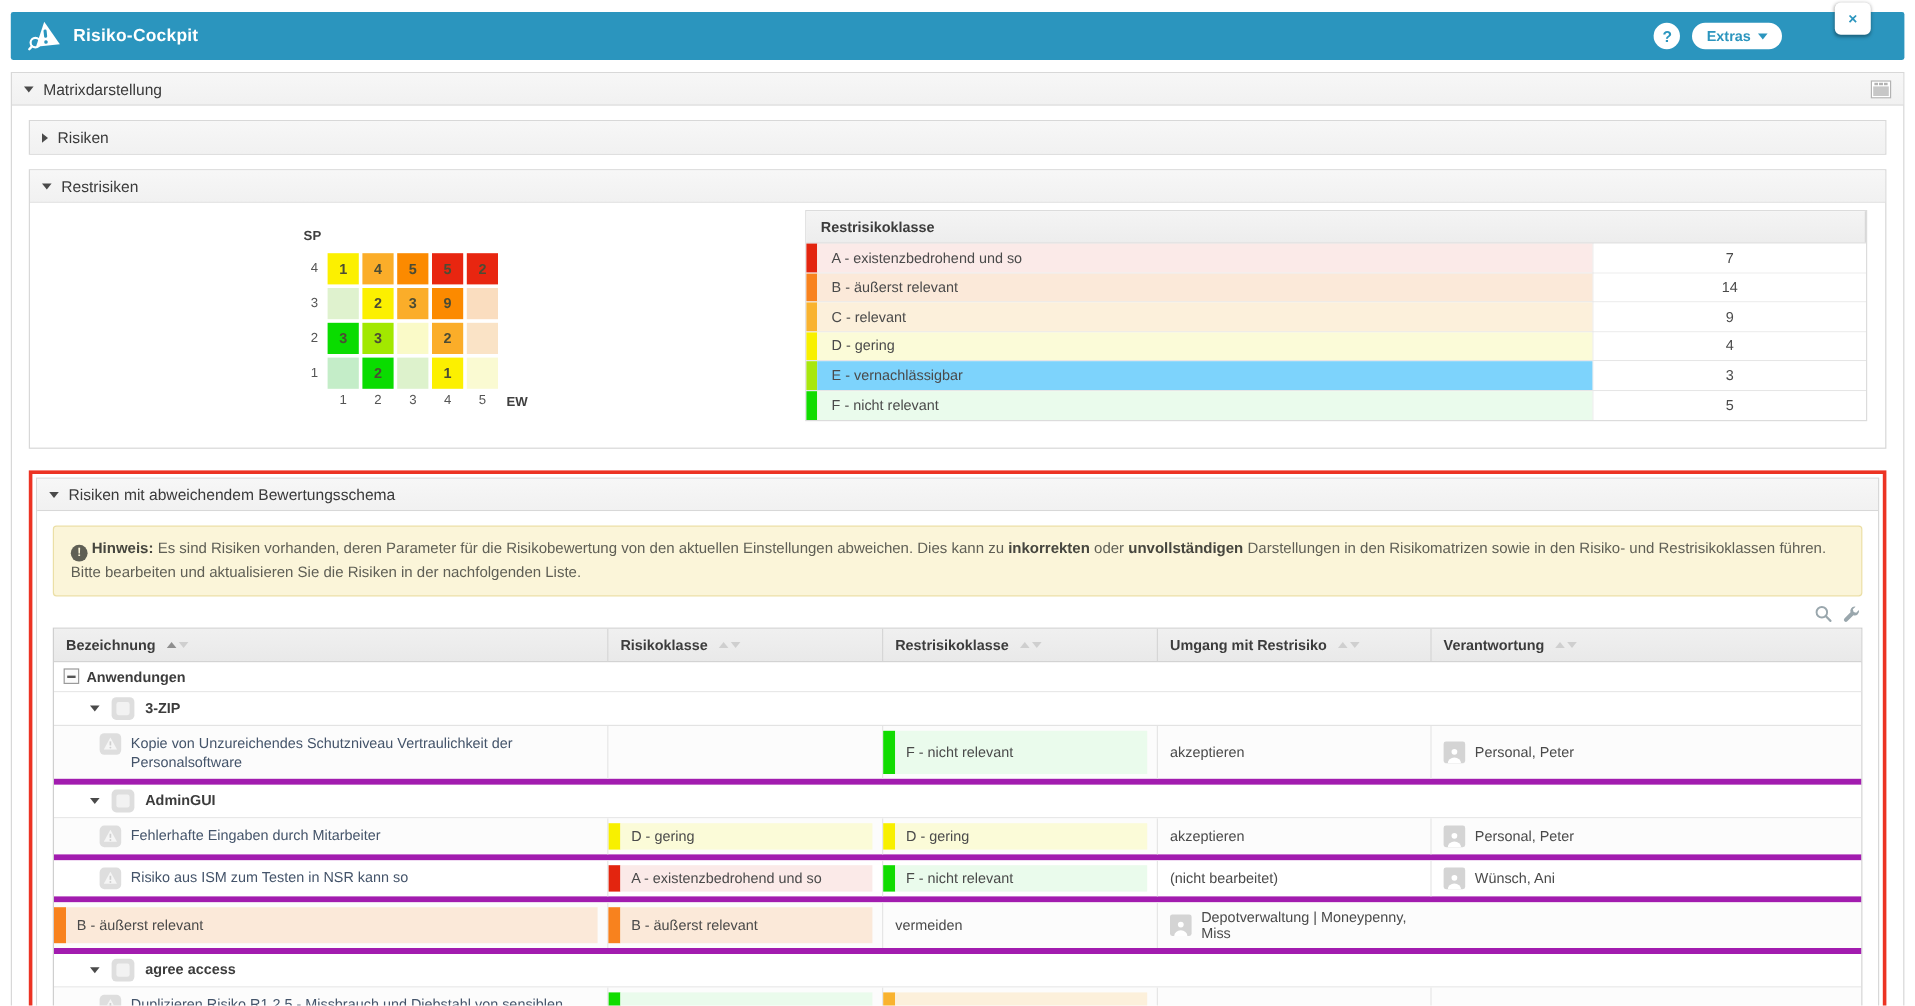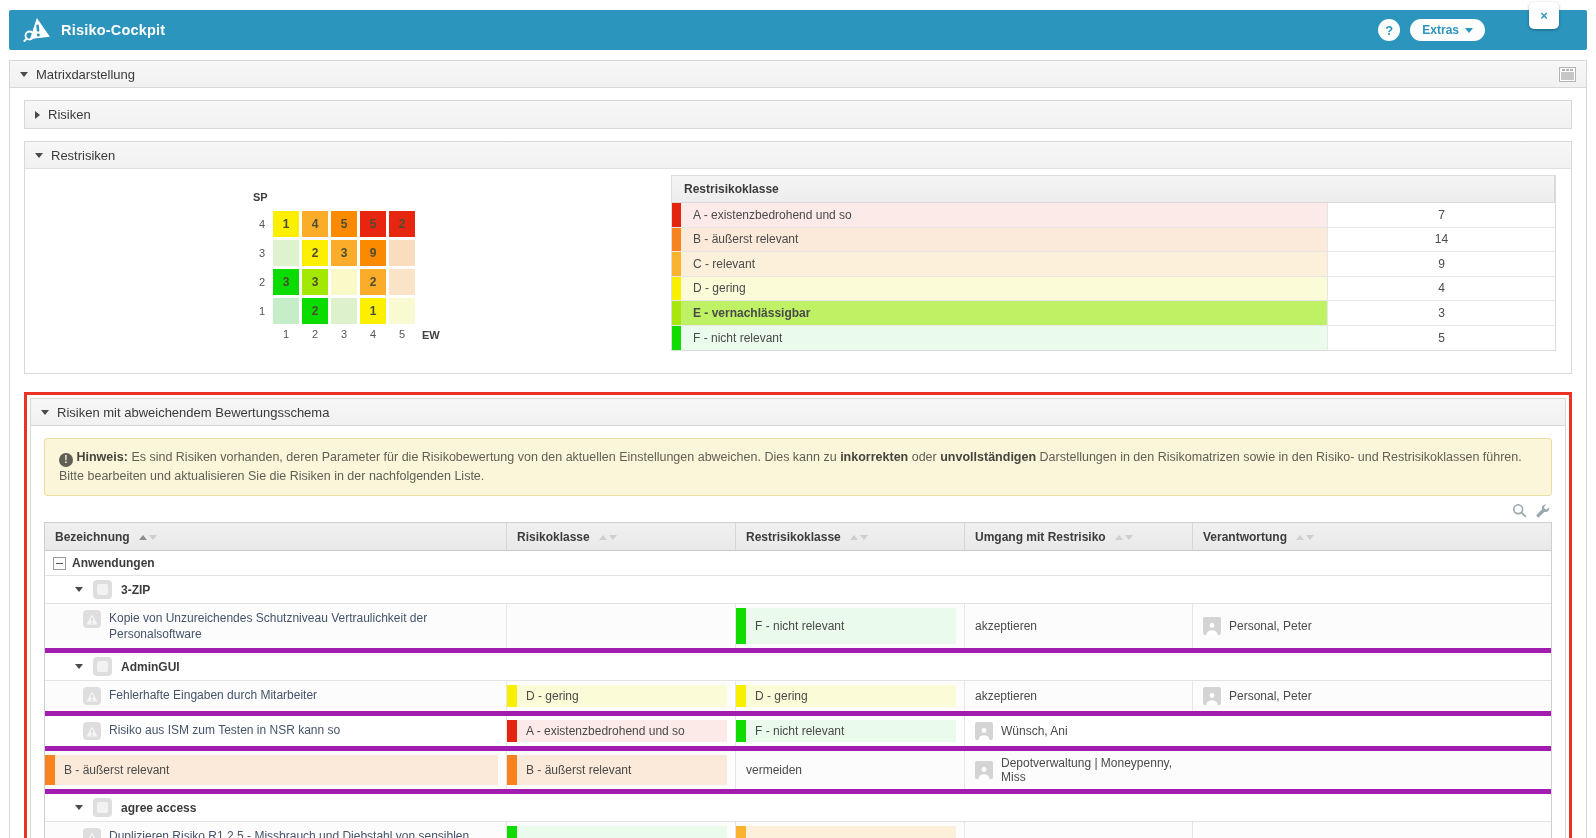--- a/index.html
+++ b/index.html
@@ -250,21 +250,21 @@
             <div class="ct-row">
               <div class="ct-class">
                   <span class="ct-marker" style="background-color: rgb(248, 240, 0);"></span>
                   <span class="ct-label" style="background-color: rgb(251, 251, 216);">D - gering</span>
                 </div>
               <div class="ct-count">4</div>
             </div>
             <div class="ct-row">
               <div class="ct-class">
                   <span class="ct-marker" style="background-color: rgb(168, 231, 14);"></span>
-                  <span class="ct-label" style="background-color: #bef264; font-weight: bold;">E - vernachlässigbar</span>
+                  <span class="ct-label" style="background-color: #7dd3fc;">E - vernachlässigbar</span>
                 </div>
               <div class="ct-count">3</div>
             </div>
             <div class="ct-row">
               <div class="ct-class">
                   <span class="ct-marker" style="background-color: rgb(17, 220, 0);"></span>
                   <span class="ct-label" style="background-color: rgb(234, 251, 236);">F - nicht relevant</span>
                 </div>
               <div class="ct-count">5</div>
             </div>
@@ -441,20 +441,21 @@
                     <span class="chip-marker" style="background-color: rgb(227, 37, 15);"></span>
                     <span class="chip-label" style="background-color: rgb(251, 234, 232);">A - existenzbedrohend und so</span>
                   </span>
                 </div>
                 <div class="td td-class">
                   <span class="chip">
                     <span class="chip-marker" style="background-color: rgb(17, 220, 0);"></span>
                     <span class="chip-label" style="background-color: rgb(234, 251, 236);">F - nicht relevant</span>
                   </span>
                 </div>
+                <div class="td">(nicht bearbeitet)</div>
                 <div class="td td-resp">
                   <span class="person-ic">
                       <svg width="14" height="14" viewBox="0 0 14 14">
                         <circle cx="7" cy="4.5" r="2.4" fill="#fff"></circle>
                         <path d="M1.5 14 a5.5 4.8 0 0 1 11 0 z" fill="#fff"></path>
                       </svg>
                     </span>
                   <span>Wünsch, Ani</span>
                 </div>
               </div>

